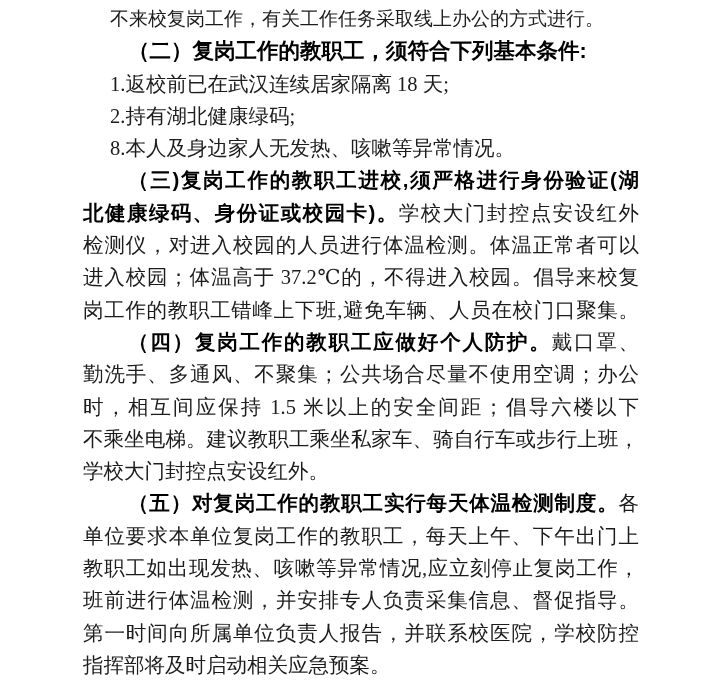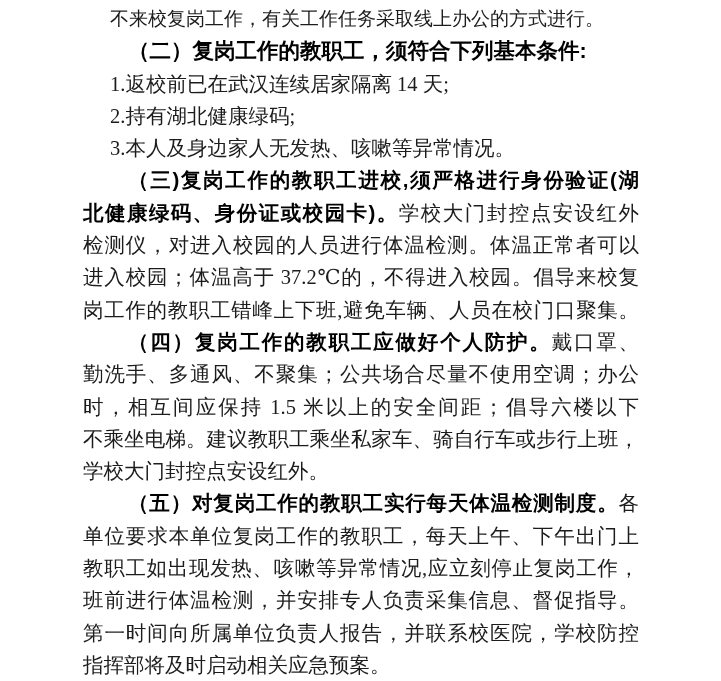--- a/index.html
+++ b/index.html
@@ -44,23 +44,23 @@
     text-align: right;
   }
 </style>
 </head>
 <body>
 
 <div class="page">
   <div class="text-block" id="doc-body">
       <div class="line indent-item small"><span class="seg">不来校复岗工作，有关工作任务采取线上办公的方式进行。</span></div>
       <div class="line indent-head headsize"><span class="seg bold">（二）复岗工作的教职工，须符合下列基本条件:</span></div>
-      <div class="line indent-item"><span class="seg">1.返校前已在武汉连续居家隔离 14 天;</span></div>
+      <div class="line indent-item"><span class="seg">1.返校前已在武汉连续居家隔离 18 天;</span></div>
       <div class="line indent-item"><span class="seg">2.持有湖北健康绿码;</span></div>
-      <div class="line indent-item"><span class="seg">3.本人及身边家人无发热、咳嗽等异常情况。</span></div>
+      <div class="line indent-item"><span class="seg">8.本人及身边家人无发热、咳嗽等异常情况。</span></div>
       <div class="line justify indent-head"><span class="seg bold">（三)复岗工作的教职工进校,须严格进行身份验证(湖</span></div>
       <div class="line justify"><span class="seg bold">北健康绿码、身份证或校园卡)。</span><span class="seg">学校大门封控点安设红外</span></div>
       <div class="line justify"><span class="seg">检测仪，对进入校园的人员进行体温检测。体温正常者可以</span></div>
       <div class="line justify"><span class="seg">进入校园；体温高于 37.2℃的，不得进入校园。倡导来校复</span></div>
       <div class="line justify"><span class="seg">岗工作的教职工错峰上下班,避免车辆、人员在校门口聚集。</span></div>
       <div class="line justify indent-head"><span class="seg bold">（四）复岗工作的教职工应做好个人防护。</span><span class="seg">戴口罩、</span></div>
       <div class="line justify"><span class="seg">勤洗手、多通风、不聚集；公共场合尽量不使用空调；办公</span></div>
       <div class="line justify"><span class="seg">时，相互间应保持 1.5 米以上的安全间距；倡导六楼以下</span></div>
       <div class="line justify"><span class="seg">不乘坐电梯。建议教职工乘坐私家车、骑自行车或步行上班，</span></div>
       <div class="line"><span class="seg">学校大门封控点安设红外。</span></div>

